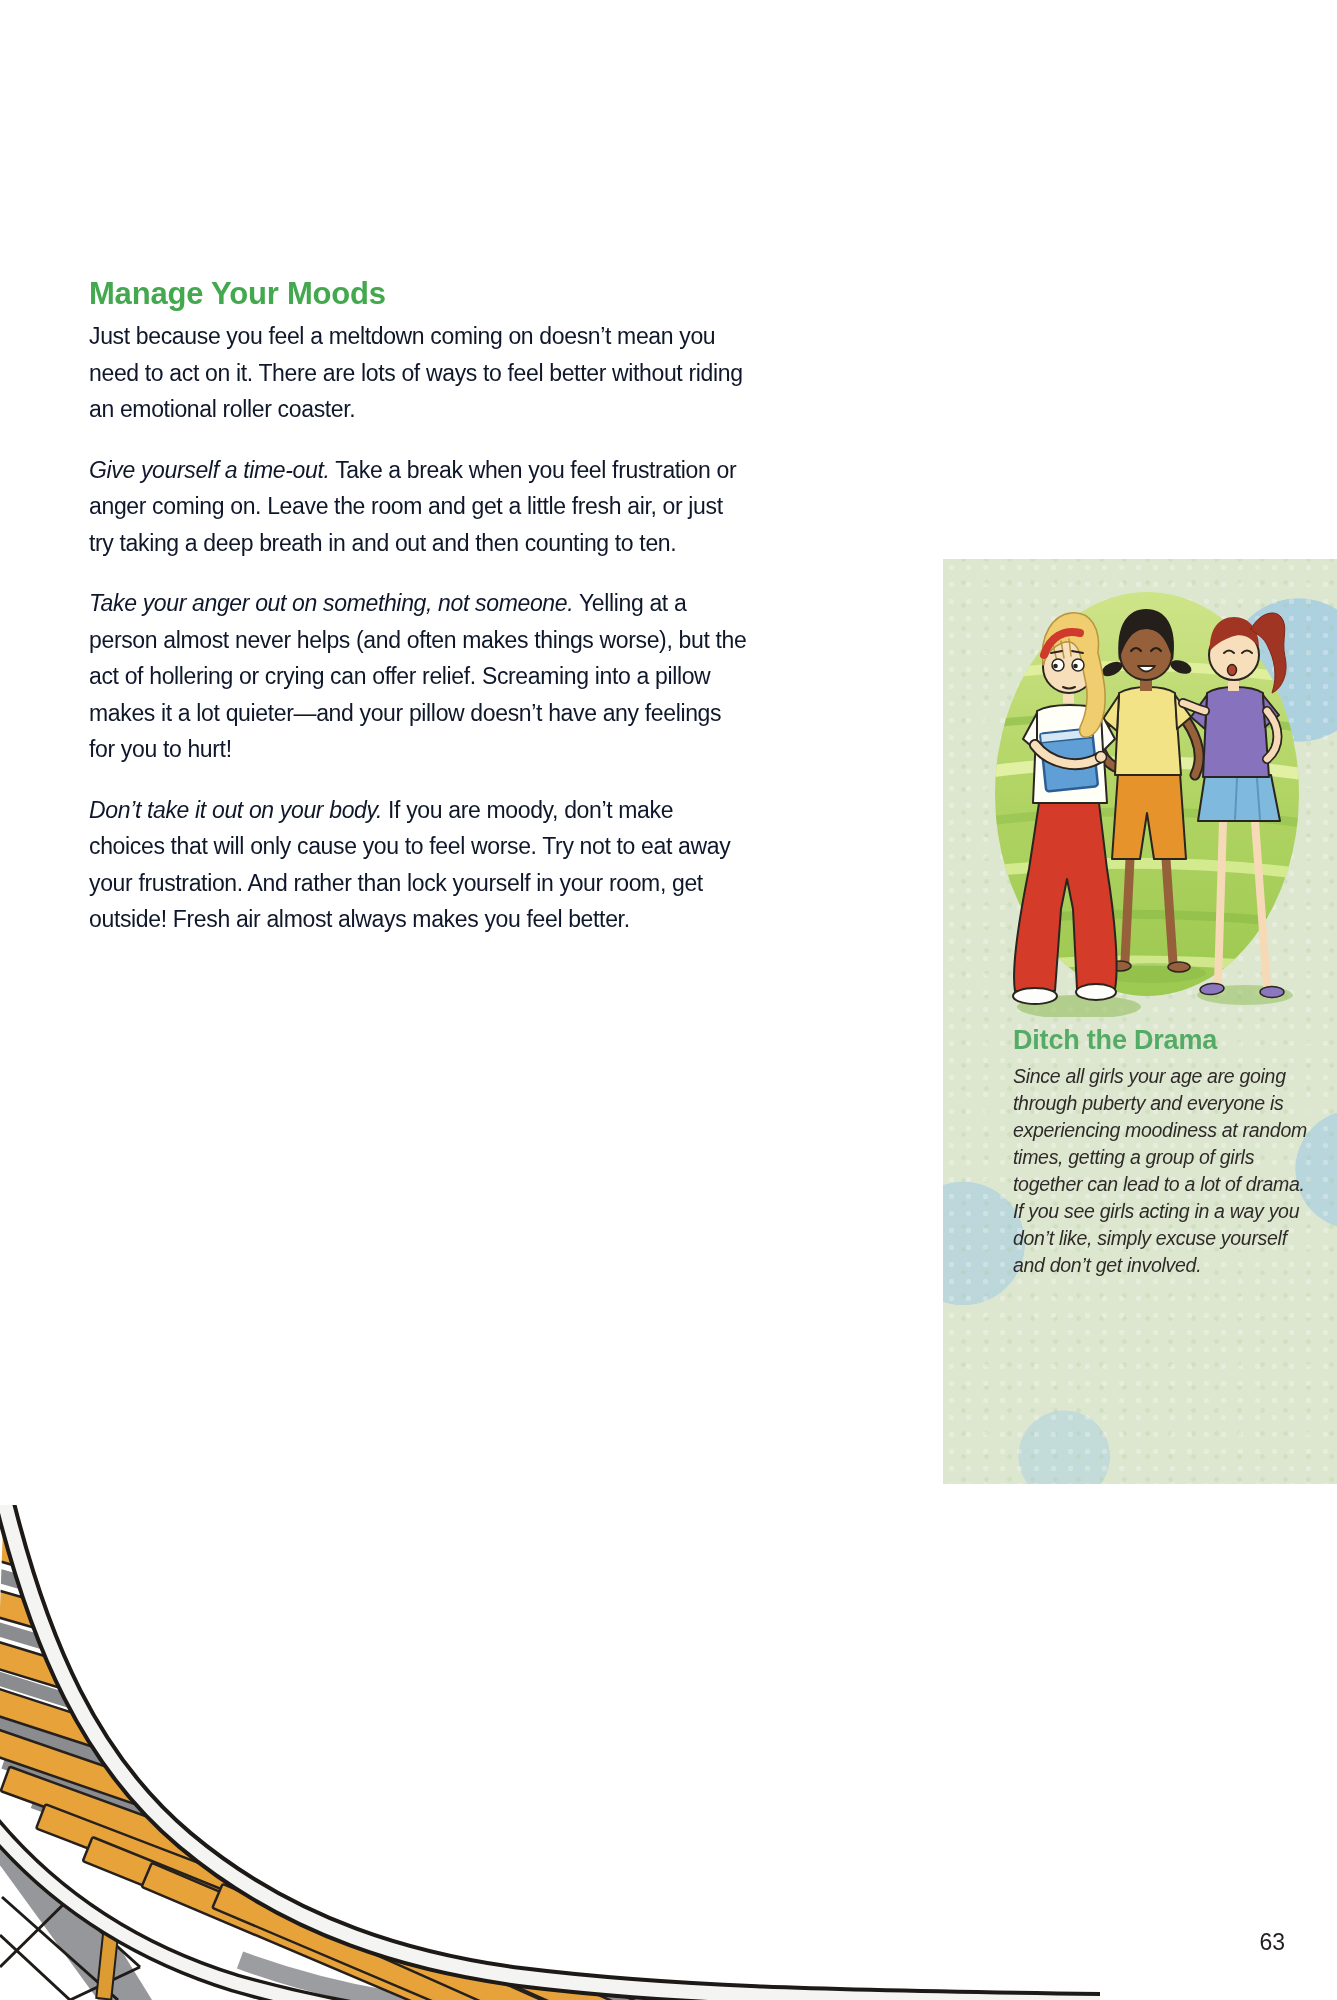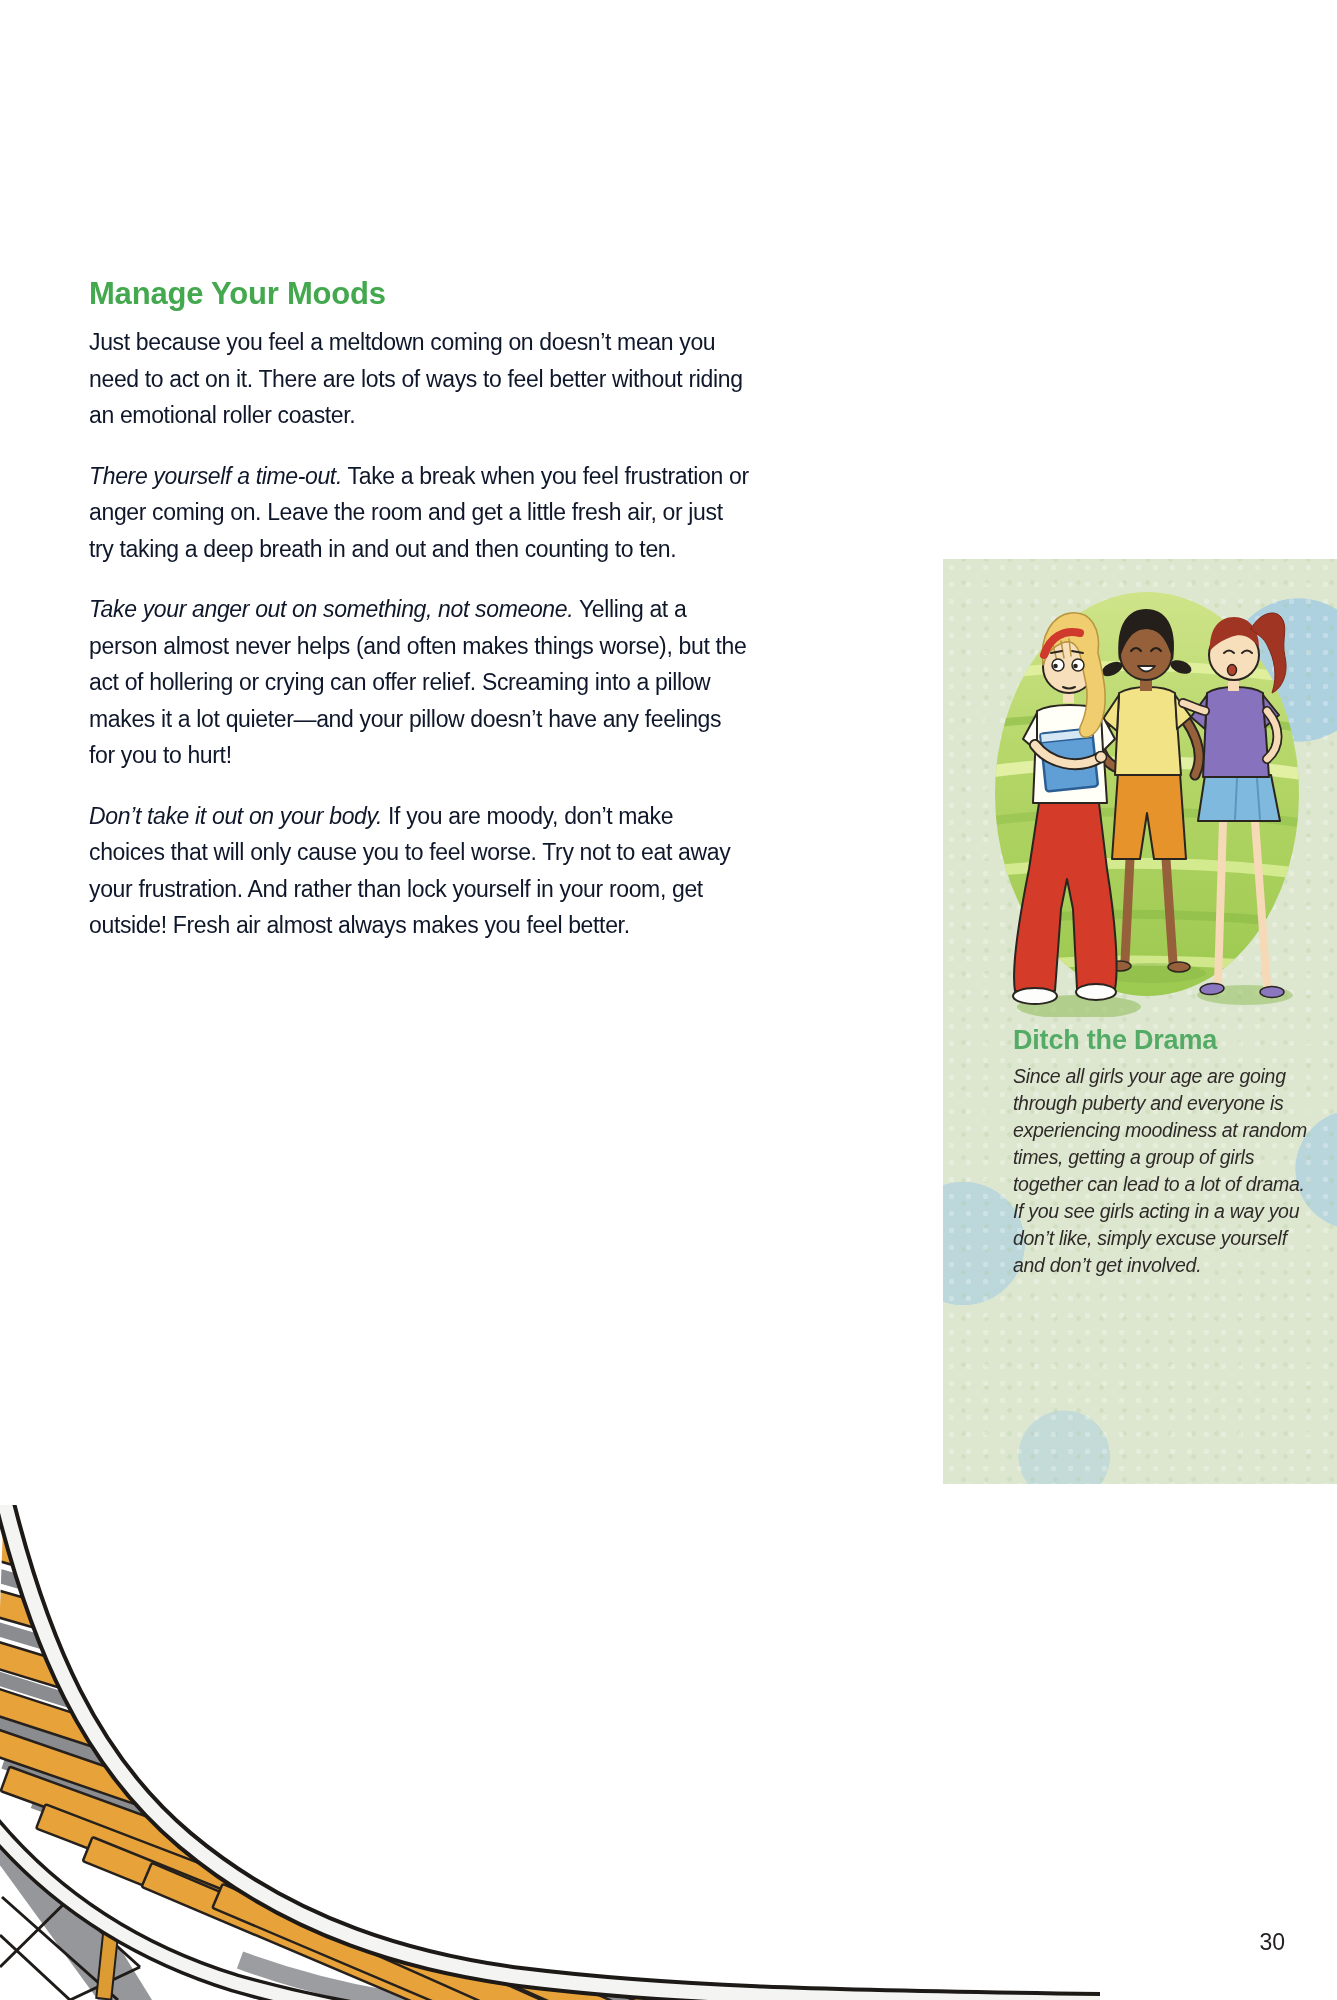--- a/index.html
+++ b/index.html
@@ -1,20 +1,20 @@
 <!DOCTYPE html>
 <html><head>
 <meta charset="utf-8">
 <style>
   html,body{margin:0;padding:0;background:#fff;}
   .page{position:relative;width:1337px;height:2000px;background:#ffffff;overflow:hidden;
         font-family:"Liberation Sans",sans-serif;color:#262220;}
   
   .main-col{position:absolute;left:89px;top:276px;width:662px;}
-  .heading{font-size:31px;font-weight:700;color:#43a84e;margin:0 0 12px 0;letter-spacing:-0.2px;}
+  .heading{font-size:31px;font-weight:700;color:#43a84e;margin:0 0 6px 0;letter-spacing:-0.2px;}
   .main-col p{margin:0 0 24px 0;font-size:23px;line-height:36.5px;letter-spacing:-0.35px;color:#0f172a;}
   .lead{font-style:italic;}
   
   .sidebar{position:absolute;left:943px;top:559px;width:368px;height:925px;
     background-color:#dde7d0;
     background-image:
       radial-gradient(rgba(255,255,255,.25) 2.5px, transparent 3px),
       radial-gradient(rgba(168,198,138,.22) 2px, transparent 2.6px),
       radial-gradient(circle 72px at 88% 12%, rgba(165,205,226,.85) 0 99%, transparent 100%),
       radial-gradient(circle 60px at 102% 66%, rgba(165,205,226,.65) 0 99%, transparent 100%),
@@ -32,21 +32,21 @@
   .pagenum{position:absolute;right:52px;bottom:44px;font-size:23px;color:#231f20;}
 </style>
 </head>
 <body>
 
 <div class="page">
 
   <main class="main-col">
     <h1 class="heading">Manage Your Moods</h1>
     <p>Just because you feel a meltdown coming on doesn’t mean you need to act on it. There are lots of ways to feel better without riding an emotional roller coaster.</p>
-    <p><span class="lead">There yourself a time-out.</span><span> Take a break when you feel frustration or anger coming on. Leave the room and get a little fresh air, or just try taking a deep breath in and out and then counting to ten.</span></p>
+    <p><span class="lead">Give yourself a time-out.</span><span> Take a break when you feel frustration or anger coming on. Leave the room and get a little fresh air, or just try taking a deep breath in and out and then counting to ten.</span></p>
     <p><span class="lead">Take your anger out on something, not someone.</span><span> Yelling at a person almost never helps (and often makes things worse), but the act of hollering or crying can offer relief. Screaming into a pillow makes it a lot quieter—and your pillow doesn’t have any feelings for you to hurt!</span></p>
     <p><span class="lead">Don’t take it out on your body.</span><span> If you are moody, don’t make choices that will only cause you to feel worse. Try not to eat away your frustration. And rather than lock yourself in your room, get outside! Fresh air almost always makes you feel better.</span></p>
   </main>
 
   <aside class="sidebar">
     <div class="illus">
       <svg width="340" height="458" viewBox="0 0 340 458">
         <defs>
           <linearGradient id="grassG" x1="0" y1="0" x2="0" y2="1">
             <stop offset="0" stop-color="#cfe489"></stop>
@@ -268,14 +268,14 @@
 
       <g fill="none">
         <path d="M4,-5 C40,140 90,255 185,335 C292,425 415,458 520,472 C665,490 810,494 1105,498" stroke="#1c1916" stroke-width="22"></path>
         <path d="M4,-5 C40,140 90,255 185,335 C292,425 415,458 520,472 C665,490 810,494 1105,498" stroke="#f4f4f2" stroke-width="14"></path>
         <path d="M-8,320 C55,395 135,447 235,478 C340,508 430,520 565,530 C705,540 850,544 1105,547" stroke="#1c1916" stroke-width="20"></path>
         <path d="M-8,320 C55,395 135,447 235,478 C340,508 430,520 565,530 C705,540 850,544 1105,547" stroke="#f4f4f2" stroke-width="13"></path>
       </g>
     </svg>
   </div>
 
-  <div class="pagenum">30</div>
+  <div class="pagenum">63</div>
 </div>
 
 </body></html>

